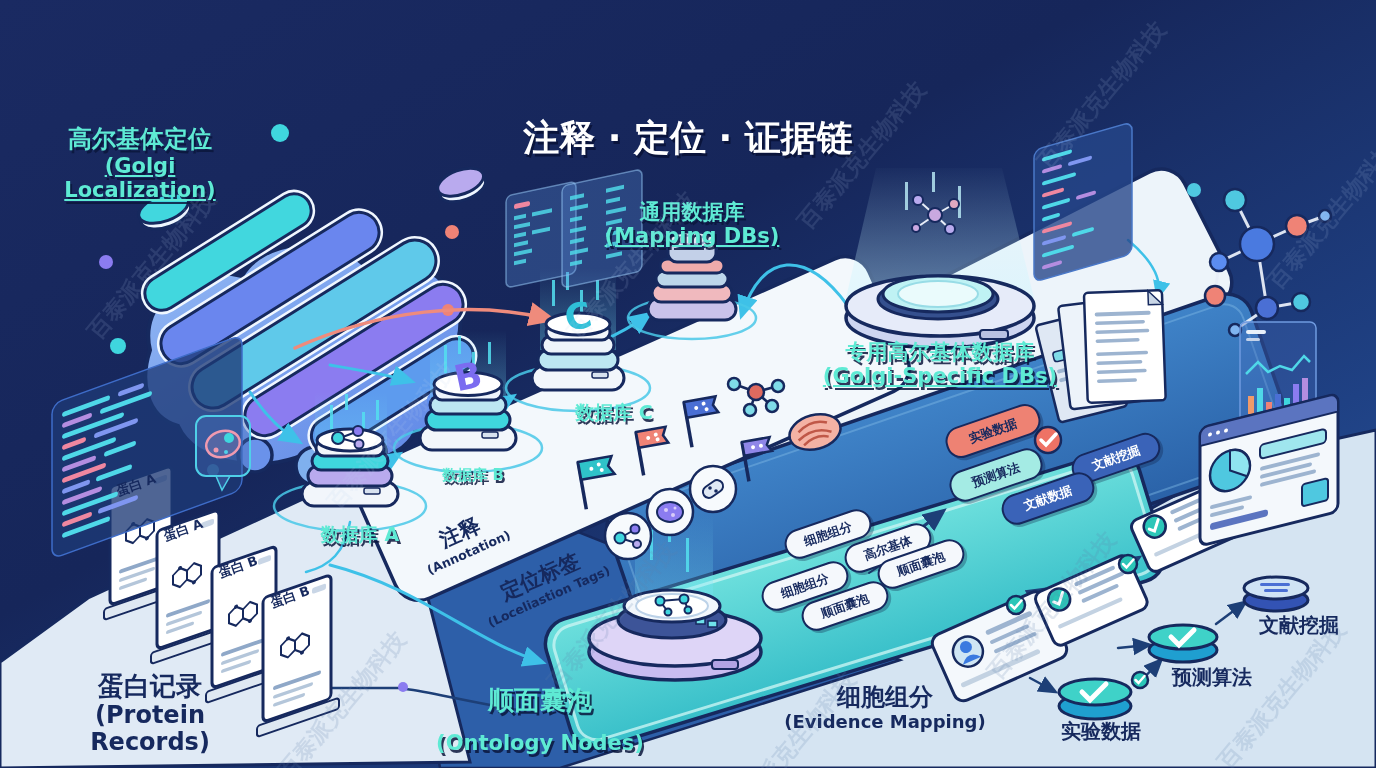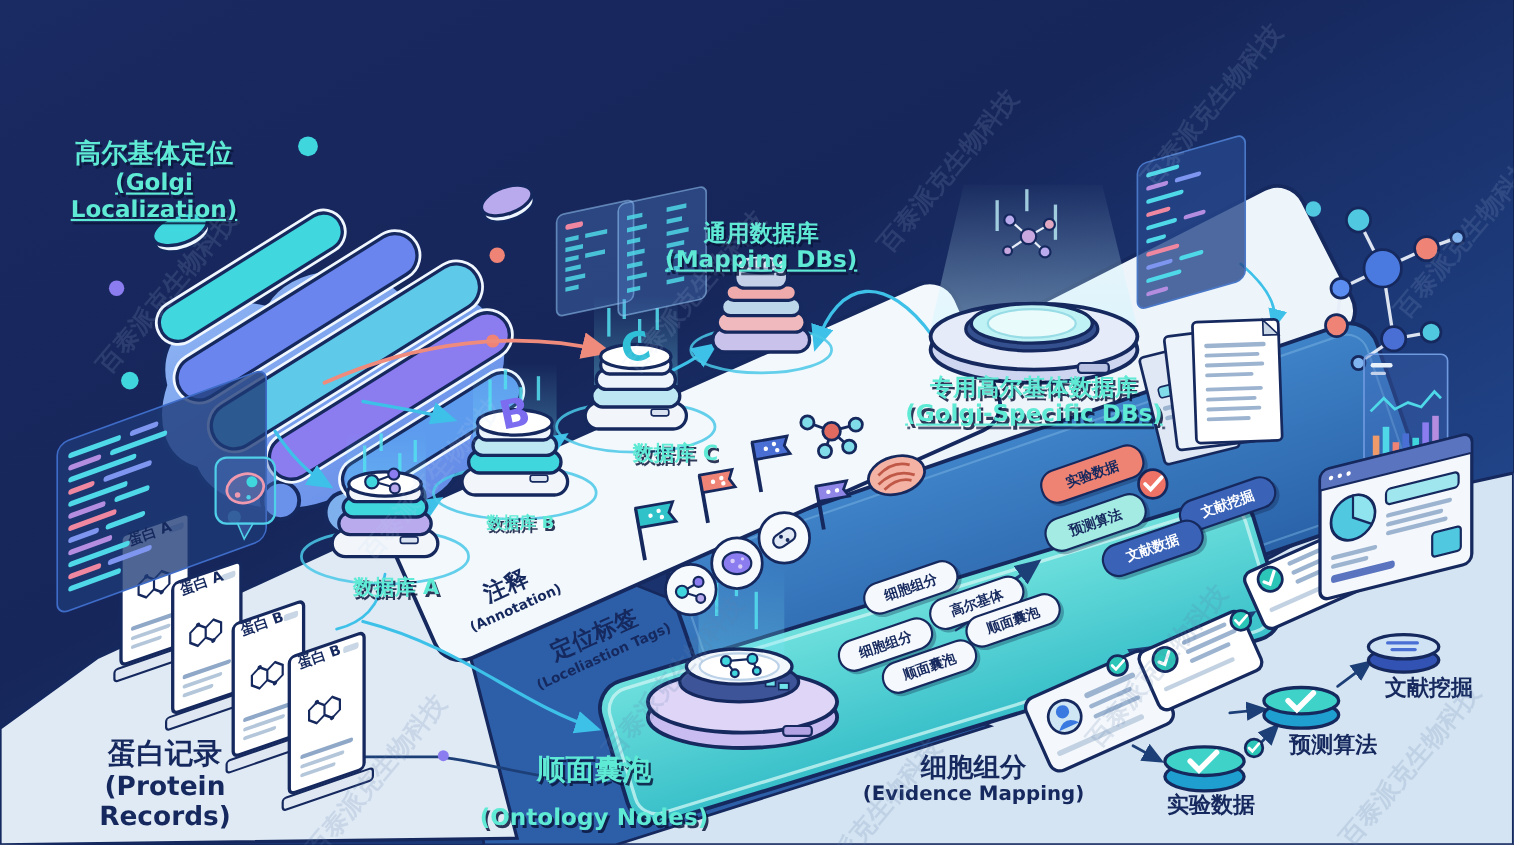--- a/index.html
+++ b/index.html
@@ -636,20 +636,21 @@
   <rect x="60" y="62" width="52" height="4" rx="2" fill="#9db4d0"></rect>
   <rect x="60" y="70" width="56" height="4" rx="2" fill="#9db4d0"></rect>
   <rect x="10" y="80" width="42" height="4" rx="2" fill="#9db4d0"></rect>
   <rect x="10" y="88" width="34" height="4" rx="2" fill="#9db4d0"></rect>
   <rect x="102" y="82" width="26" height="22" rx="3" fill="#4fc8e0" stroke="#16295e" stroke-width="2"></rect>
   <rect x="10" y="98" width="58" height="7" rx="3" fill="#5b74c0"></rect>
 </g>
       </g>
 </svg>
 
+<div class="lbl subtitle">注释 · 定位 · 证据链</div>
 
 <div class="lbl white" style="left:30px;top:126px;width:220px;">
   <div class="zh-lg">高尔基体定位</div>
   <div class="en-sm">(Golgi Localization)</div>
 </div>
 
 <div class="lbl white" style="left:582px;top:200px;width:220px;">
   <div class="zh-md">通用数据库</div>
   <div class="en-sm">(Mapping DBs)</div>
 </div>

